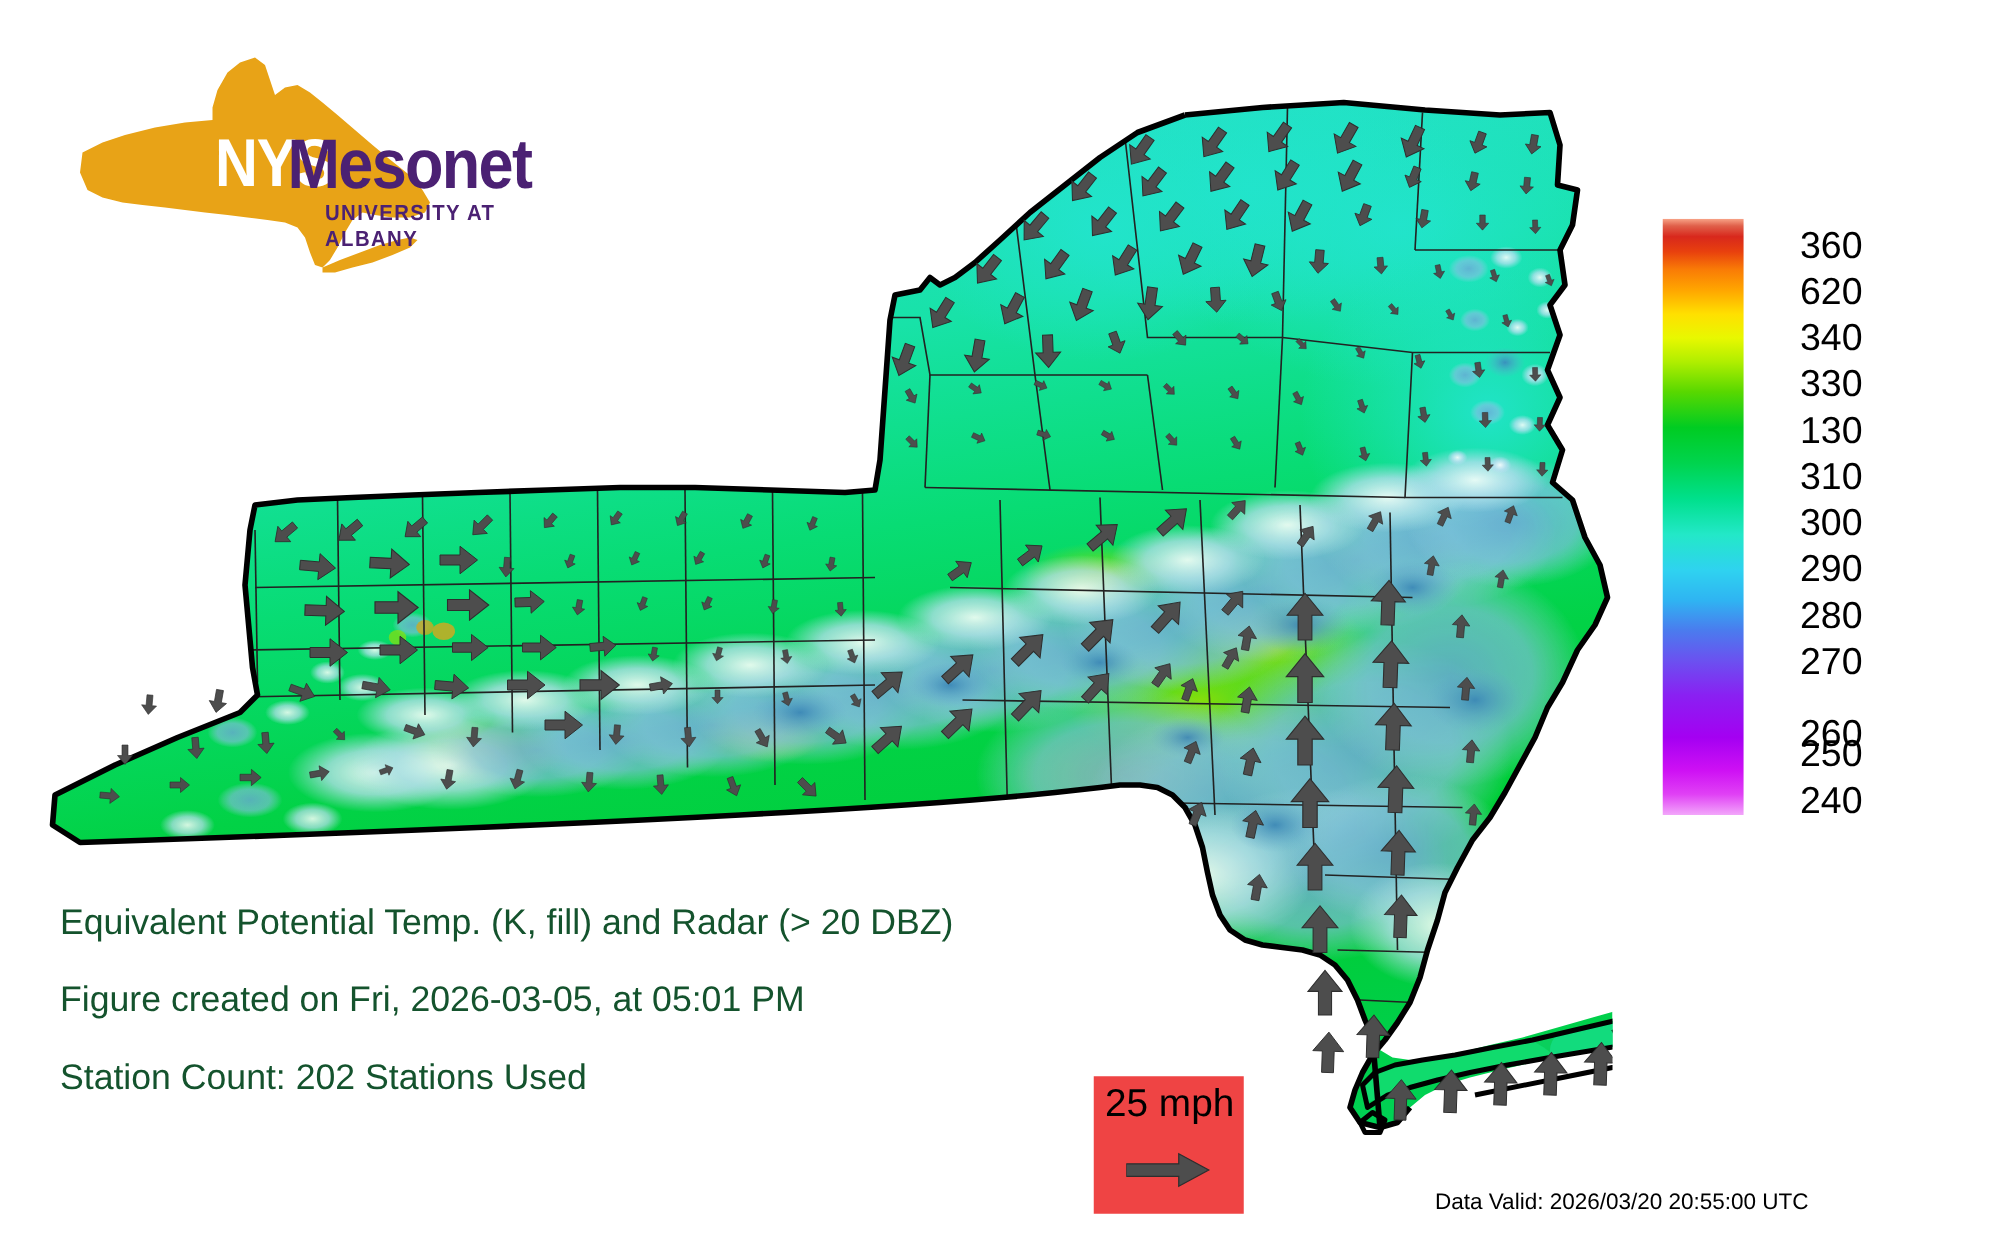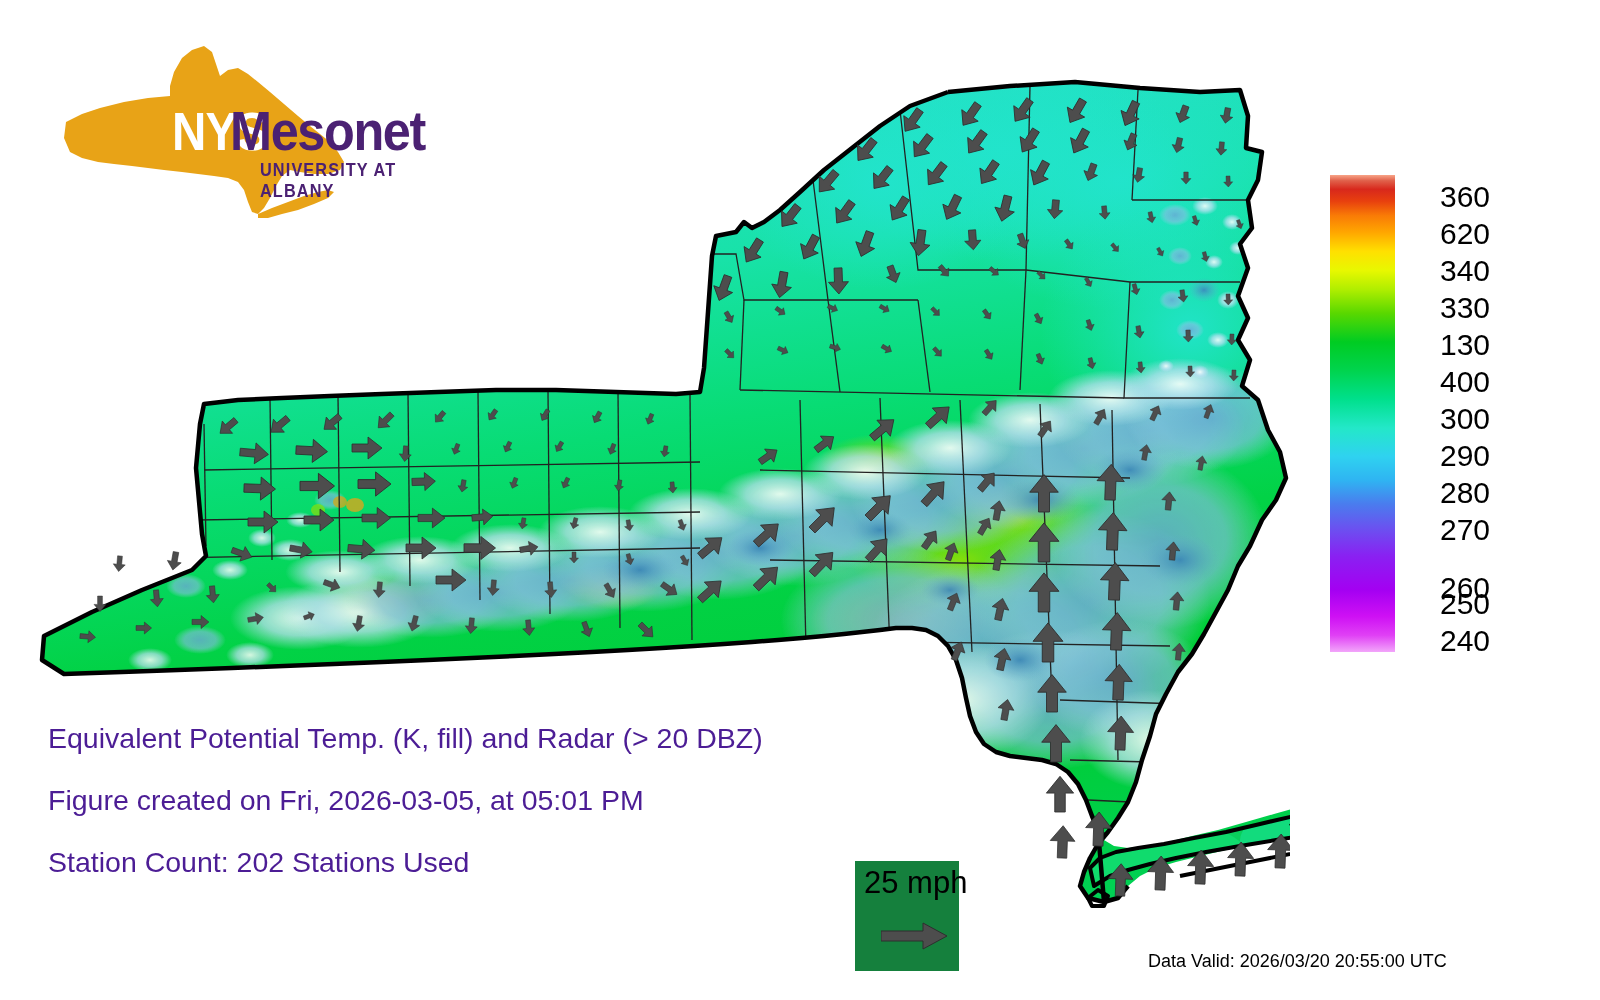--- a/index.html
+++ b/index.html
@@ -22,28 +22,28 @@
   #map-svg{position:absolute;left:0;top:0;}
 
   
   #colorbar{position:absolute;left:1330px;top:175px;width:65px;height:477px;}
   #cbar-grad{width:100%;height:100%;}
   #cbar-labels{position:absolute;left:1413px;top:175px;width:120px;height:477px;margin-left:27px;}
   .cbar-tick{position:absolute;left:0;font-size:30px;line-height:30px;color:#000;
              white-space:nowrap;}
 
   
-  .caption{position:absolute;left:48px;font-size:28.5px;color:#4c1d95;white-space:nowrap;}
+  .caption{position:absolute;left:48px;font-size:28.5px;color:#14532d;white-space:nowrap;}
   #cap1{top:722px;}
   #cap2{top:784px;}
   #cap3{top:846px;}
 
   
-  #wind-key{position:absolute;left:855px;top:861px;width:104px;height:110px;
-            background:#15803d;}
+  #wind-key{position:absolute;left:875px;top:861px;width:120px;height:110px;
+            background:#ef4444;}
   #wind-key-label{position:absolute;left:9px;top:4px;font-size:31px;color:#000;
                   white-space:nowrap;}
   #wind-key-arrow{position:absolute;left:26px;top:60px;}
 
   
   #valid-time{position:absolute;left:1148px;top:951px;font-size:18px;color:#000;
               white-space:nowrap;}
 </style>
 </head>
 <body>
@@ -592,21 +592,21 @@
     </defs>
     <rect x="0" y="0" width="65" height="477" fill="url(#rainbow)"></rect>
   </svg>
 </div>
 <div id="cbar-labels">
   <div class="cbar-tick" style="top:7px">360</div>
   <div class="cbar-tick" style="top:44px">620</div>
   <div class="cbar-tick" style="top:81px">340</div>
   <div class="cbar-tick" style="top:118px">330</div>
   <div class="cbar-tick" style="top:155px">130</div>
-  <div class="cbar-tick" style="top:192px">400</div>
+  <div class="cbar-tick" style="top:192px">310</div>
   <div class="cbar-tick" style="top:229px">300</div>
   <div class="cbar-tick" style="top:266px">290</div>
   <div class="cbar-tick" style="top:303px">280</div>
   <div class="cbar-tick" style="top:340px">270</div>
   <div class="cbar-tick" style="top:398px">260</div>
   <div class="cbar-tick" style="top:414px">250</div>
   <div class="cbar-tick" style="top:451px">240</div>
 </div>
 
 <div class="caption" id="cap1">Equivalent Potential Temp. (K, fill) and Radar (&gt; 20 DBZ)</div>

